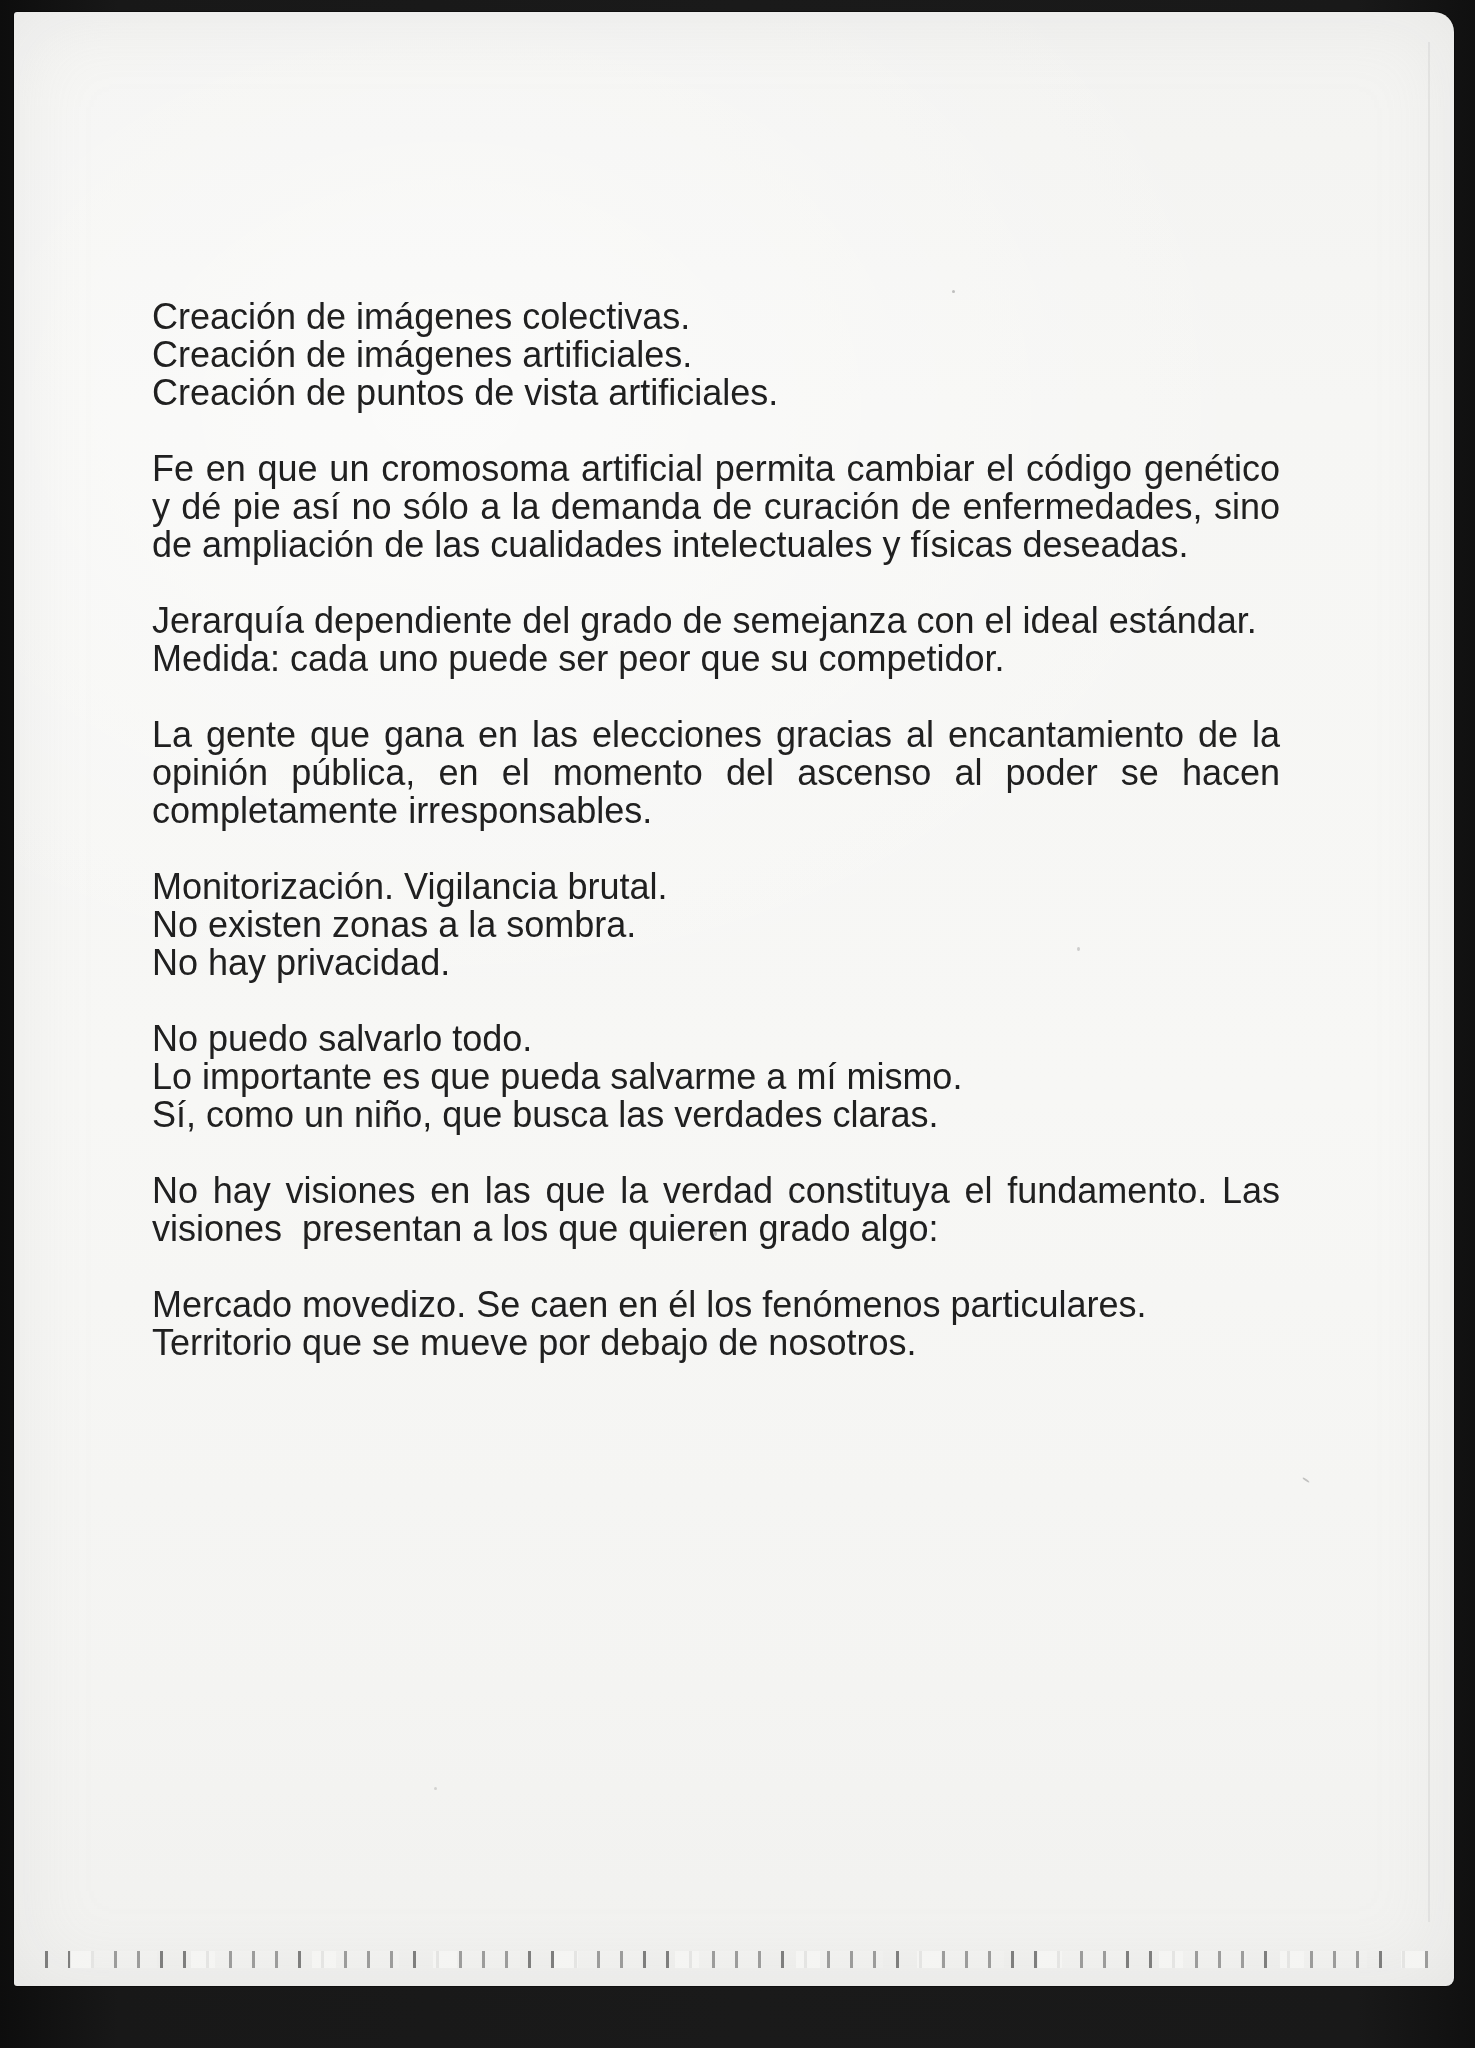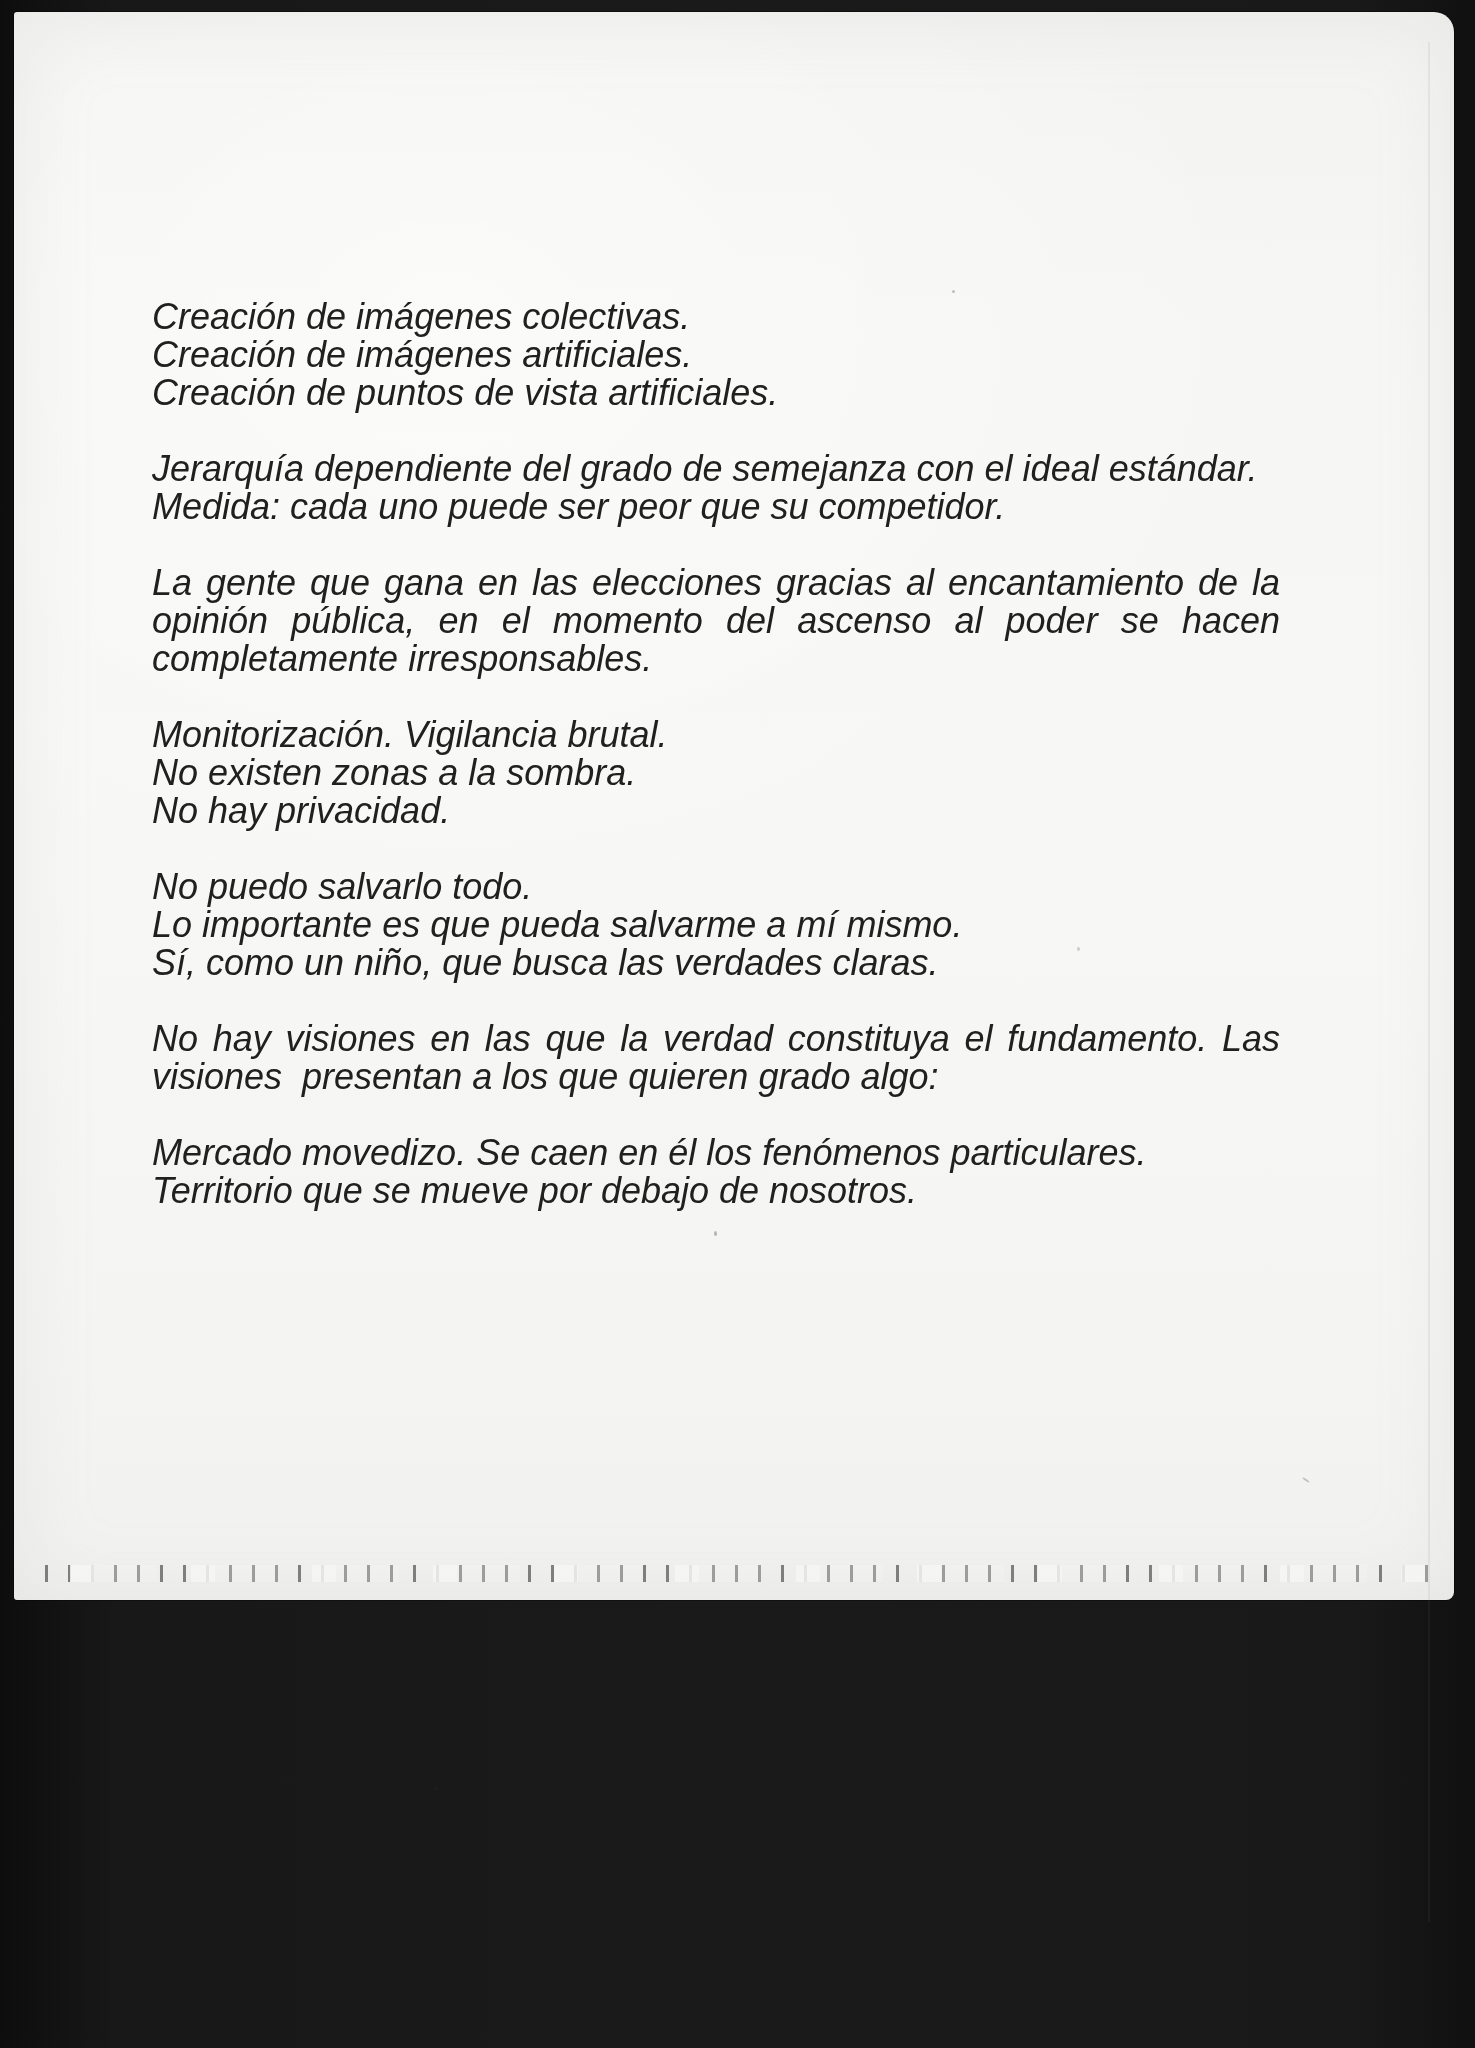--- a/index.html
+++ b/index.html
@@ -16,27 +16,26 @@
     width: 1475px;
     height: 2048px;
     background:
       linear-gradient(90deg, #0d0d0d 0%, #181818 8%, #1a1a1a 50%, #191919 92%, #101010 100%);
   }
   .page {
     position: absolute;
     left: 14px;
     top: 12px;
     width: 1440px;
-    height: 1588px;
+    height: 1974px;
     background:
       radial-gradient(ellipse 1200px 900px at 30% 20%, rgba(255,255,255,0.55), rgba(255,255,255,0) 70%),
       linear-gradient(180deg, #f3f3f1 0%, #f6f6f4 20%, #f7f7f5 55%, #f4f4f2 85%, #f1f1ef 100%);
     border-radius: 3px 20px 8px 3px;
     box-shadow: 0 0 0 1px rgba(0,0,0,0.35), inset 0 0 80px rgba(180,180,175,0.18);
-    font-style: italic;
   }
   .scan-streak {
     position: absolute;
     right: 24px;
     top: 30px;
     width: 2px;
     height: 1880px;
     background: rgba(120,120,115,0.10);
   }
   .speck { position: absolute; border-radius: 50%; background: rgba(60,60,60,0.30); }
@@ -89,20 +88,25 @@
 
 <div class="frame">
   <div class="page">
     <div class="text-col">
         <div class="para">
           <div class="line">Creación de imágenes colectivas.</div>
           <div class="line">Creación de imágenes artificiales.</div>
           <div class="line">Creación de puntos de vista artificiales.</div>
         </div>
         <div class="para">
+          <div class="line just">Fe en que un cromosoma artificial permita cambiar  el código genético</div>
+          <div class="line just">y dé pie así no sólo a la demanda de curación de enfermedades, sino</div>
+          <div class="line">de ampliación de las cualidades intelectuales y físicas deseadas.</div>
+        </div>
+        <div class="para">
           <div class="line">Jerarquía dependiente del grado de semejanza con el ideal estándar.</div>
           <div class="line">Medida: cada uno puede ser peor que su competidor.</div>
         </div>
         <div class="para">
           <div class="line just">La gente que gana en las elecciones gracias al encantamiento de la</div>
           <div class="line just">opinión pública, en el momento del ascenso al poder se hacen</div>
           <div class="line">completamente irresponsables.</div>
         </div>
         <div class="para">
           <div class="line">Monitorización. Vigilancia brutal.</div>

